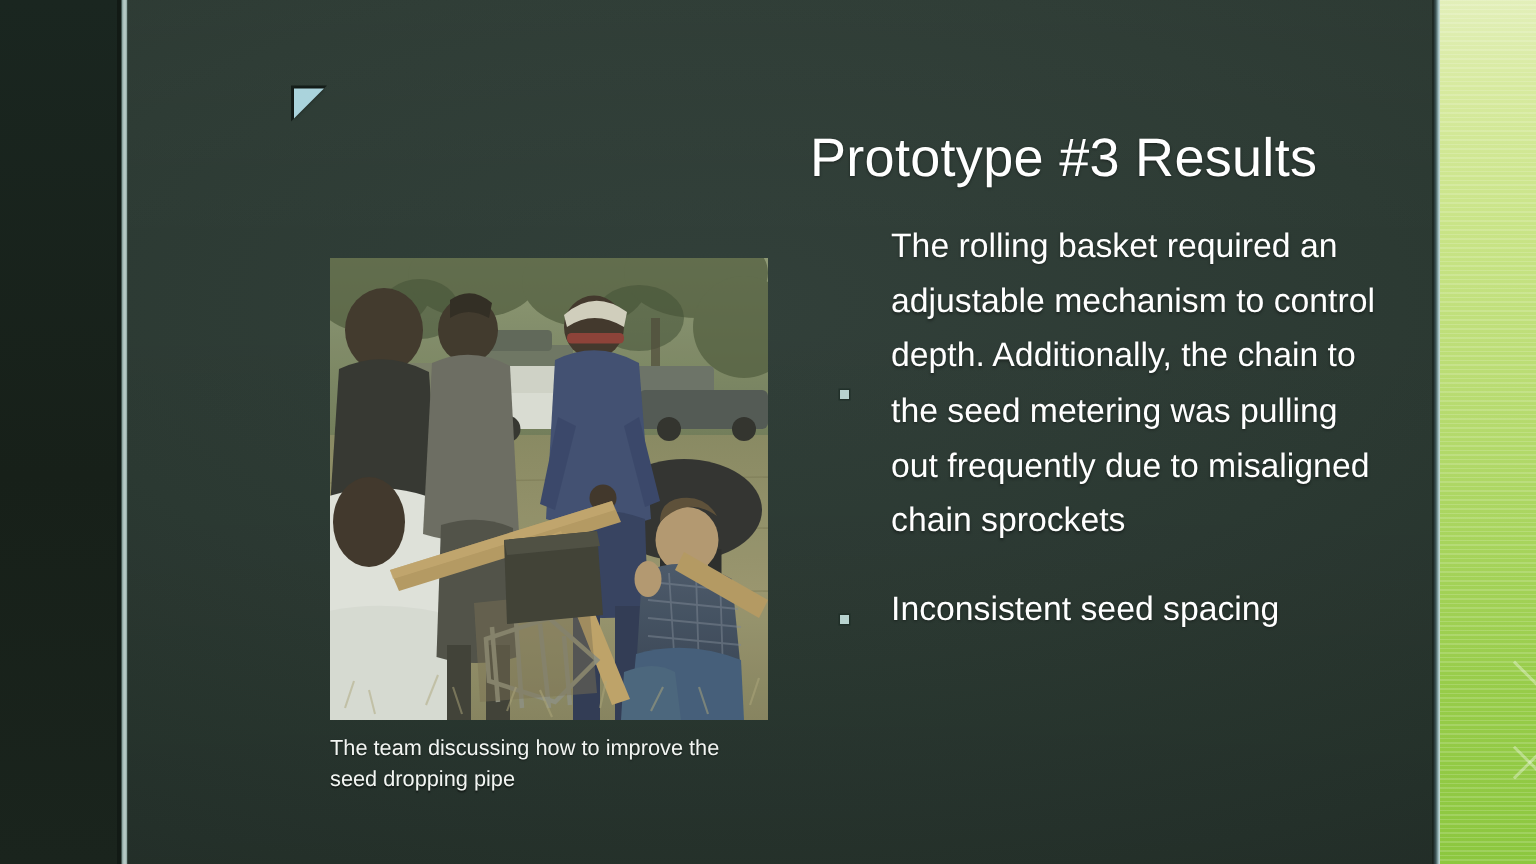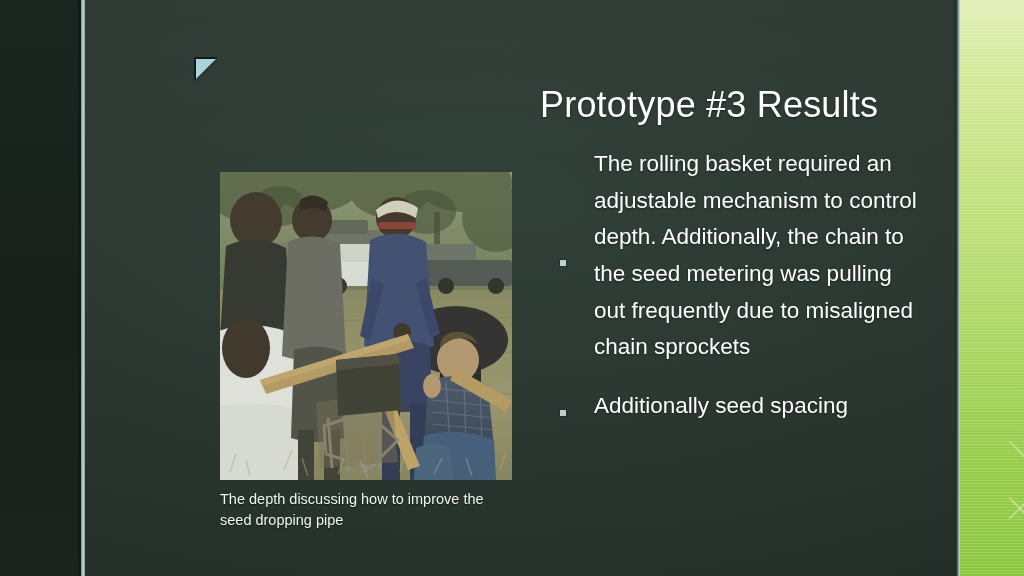--- a/index.html
+++ b/index.html
@@ -343,31 +343,31 @@
             <path d="M148 306 l-8 -18"></path>
           <path d="M180 300 l4 -18"></path>
             <path d="M214 302 l8 -16"></path>
           <path d="M252 304 l-6 -18"></path>
             <path d="M280 298 l6 -18"></path>
         </g>
 
         <rect x="0" y="0" width="292" height="308" fill="#8a8f6a" opacity=".10"></rect>
       </svg>
     </div>
-    <div class="caption">The depth discussing how to improve the seed dropping pipe</div>
+    <div class="caption">The team discussing how to improve the seed dropping pipe</div>
   </div>
 
   <div class="bullets">
     <div class="bullet-row">
       <div class="bullet-mark"></div>
       <div class="bullet-text">The rolling basket required an adjustable mechanism to control depth. Additionally, the chain to the seed metering was pulling out frequently due to misaligned chain sprockets</div>
     </div>
     <div class="bullet-row">
       <div class="bullet-mark"></div>
-      <div class="bullet-text">Additionally seed spacing</div>
+      <div class="bullet-text">Inconsistent seed spacing</div>
     </div>
   </div>
 
   <div class="right-strip-edge"></div>
   <div class="right-strip">
     <div class="strip-scan"></div>
     <div class="chevron chev-a"></div>
     <div class="chevron chev-b"></div>
   </div>
 

